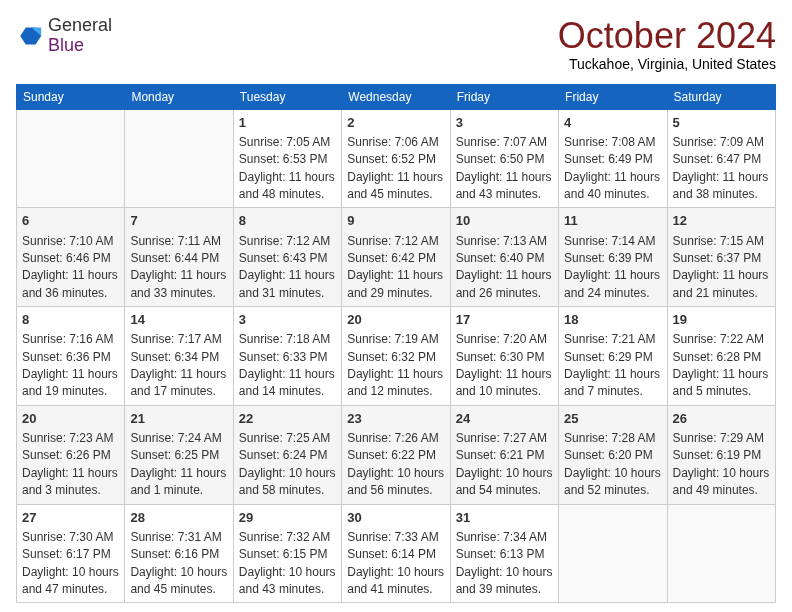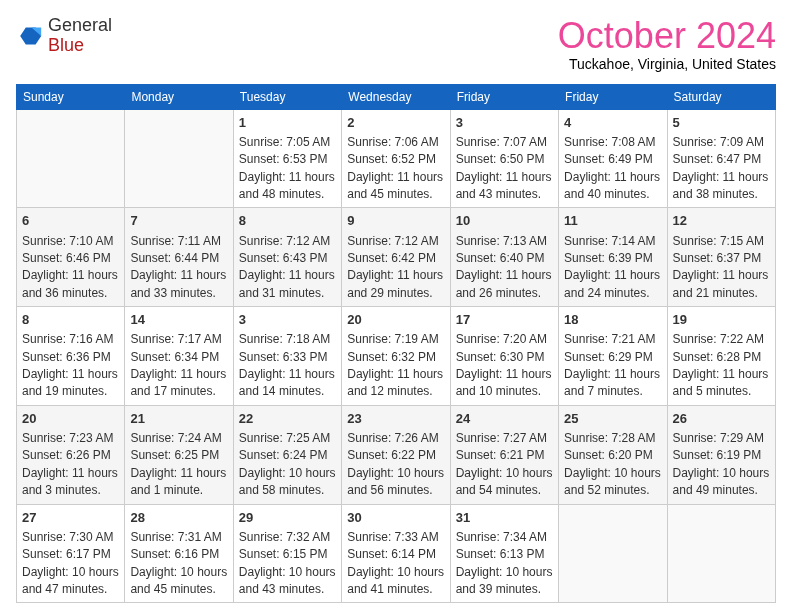--- a/index.html
+++ b/index.html
@@ -20,32 +20,32 @@
       display: flex;
       align-items: center;
       gap: 4px;
     }
     .logo-text {
       font-size: 18px;
       font-weight: normal;
       line-height: 1.1;
     }
     .logo-general { color: #333; }
-    .logo-blue { color: #b91c1c; }
+    .logo-blue { color: #701a75; }
     .logo-icon {
       width: 28px;
       height: 28px;
     }
     .title-block {
       text-align: right;
     }
     .month-title {
       font-size: 36px;
       font-weight: 300;
-      color: #ec4899;
+      color: #7f1d1d;
       line-height: 1.1;
     }
     .subtitle {
       font-size: 14px;
       color: #000000;
     }
     .calendar {
       width: 100%;
       border-collapse: collapse;
       font-size: 11px;

